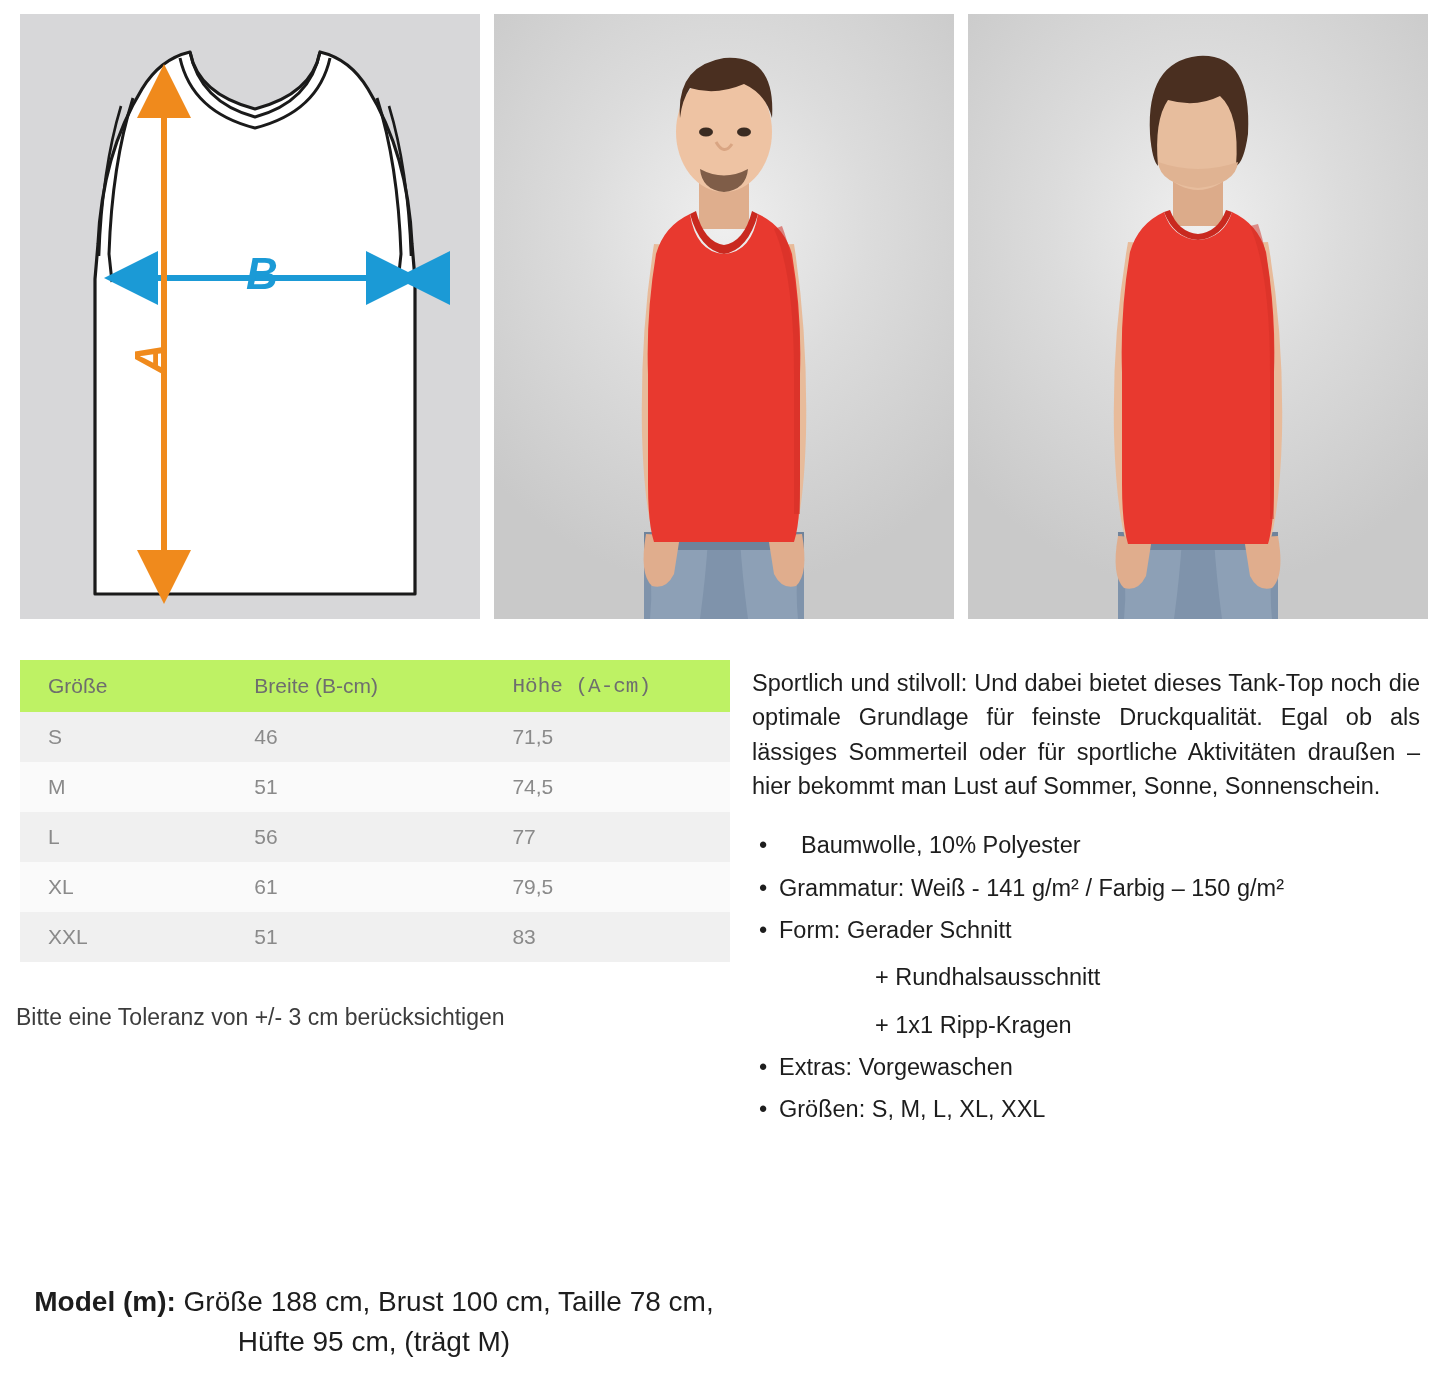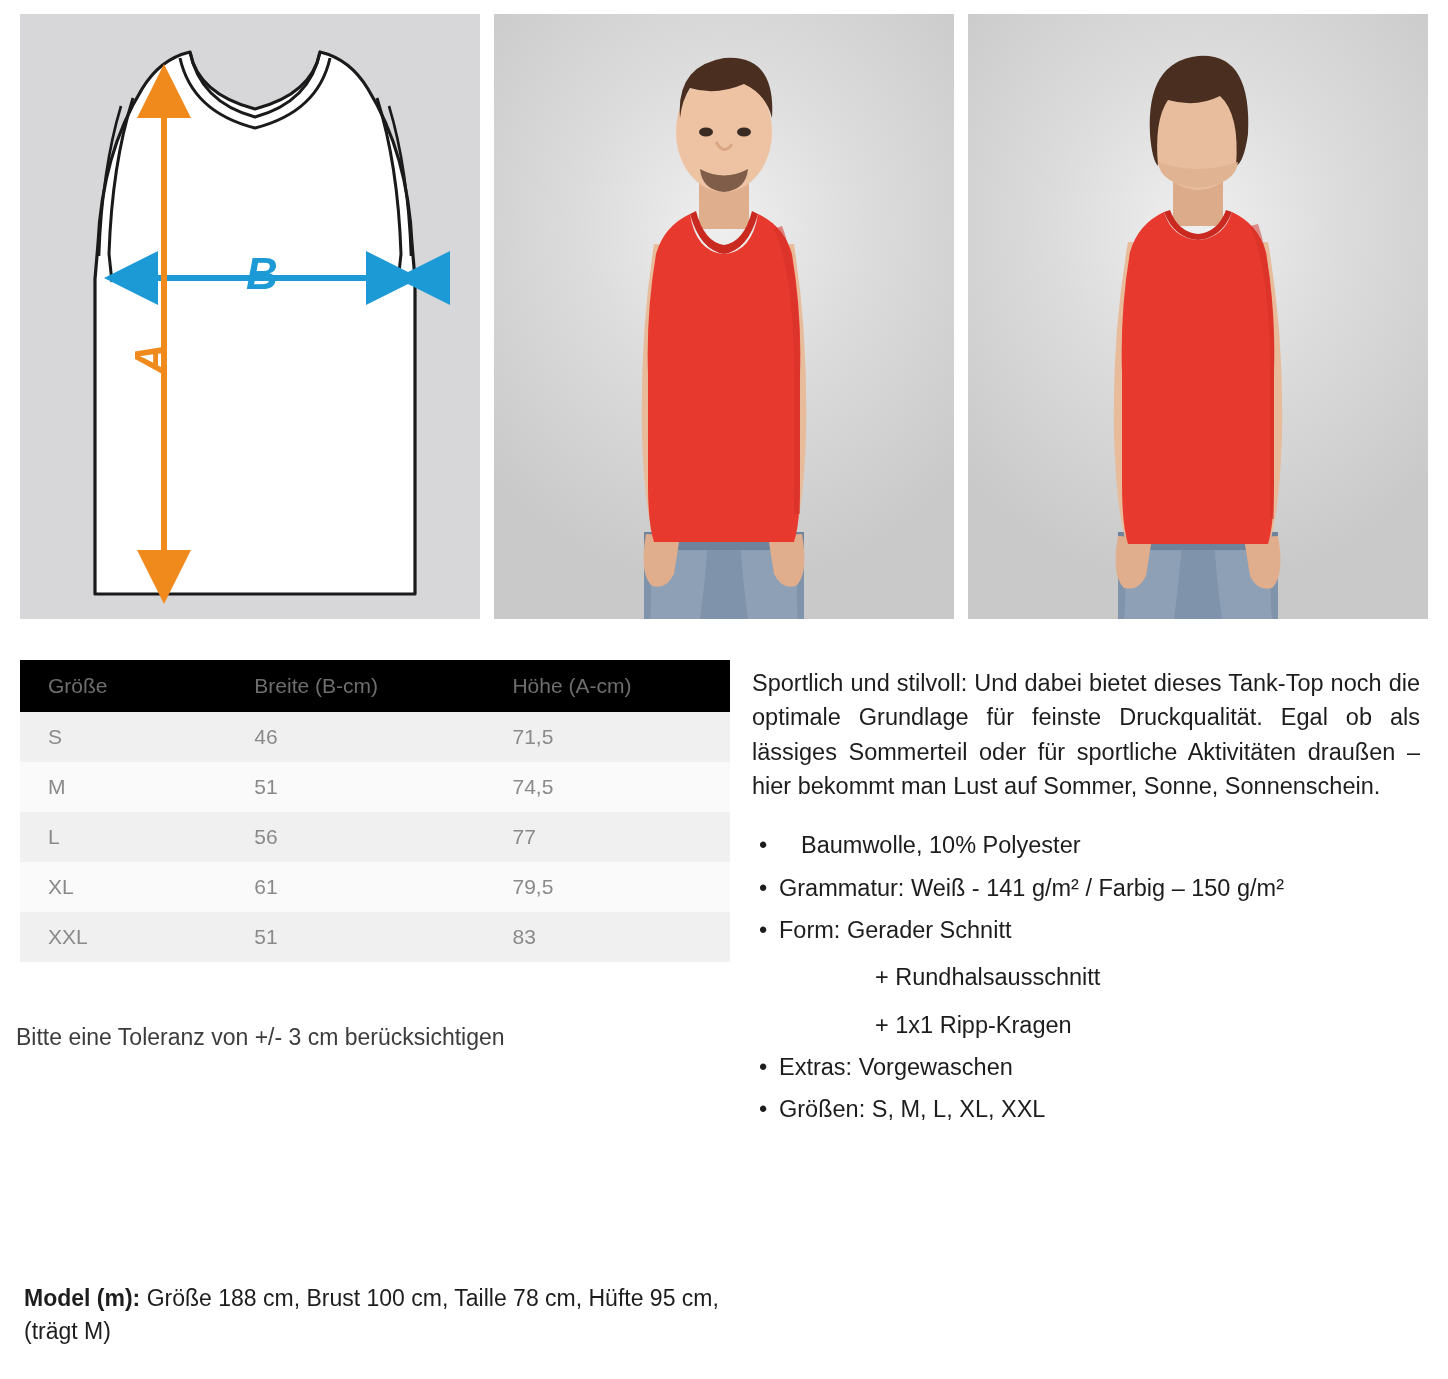--- a/index.html
+++ b/index.html
@@ -66,56 +66,56 @@
     top: 660px;
     width: 710px;
     border-collapse: collapse;
     font-size: 21px;
     color: #6e6e6e;
   }
   .size-table th {
     text-align: left;
     font-weight: normal;
     padding: 14px 0 14px 28px;
-    background: #000000;
+    background: #bef264;
     color: #6e6e6e;
     font-size: 21px;
   }
   .size-table td {
     padding: 13px 0 13px 28px;
     font-size: 21px;
     color: #8a8a8a;
   }
   .size-table tbody tr:nth-child(odd) td {
     background: #f0f0f0;
   }
   .size-table tbody tr:nth-child(even) td {
     background: #fafafa;
   }
   .col-size { width: 200px; }
   .col-width { width: 262px; }
-  .col-height { width: 248px; }
+  .col-height { width: 248px; font-family: Liberation Mono, monospace; }
 
   .tolerance-note {
     position: absolute;
     left: 16px;
     top: 1004px;
     font-size: 23px;
     color: #3c3c3c;
-    margin-top: 20px;
   }
 
   .model-note {
     position: absolute;
     left: 24px;
     top: 1282px;
     width: 700px;
-    font-size: 23px;
+    font-size: 28px;
     line-height: 1.42;
     color: #1d1d1d;
+    text-align: center;
   }
   .model-note b { font-weight: bold; }
 
   
   .description {
     position: absolute;
     left: 752px;
     top: 666px;
     width: 668px;
   }

